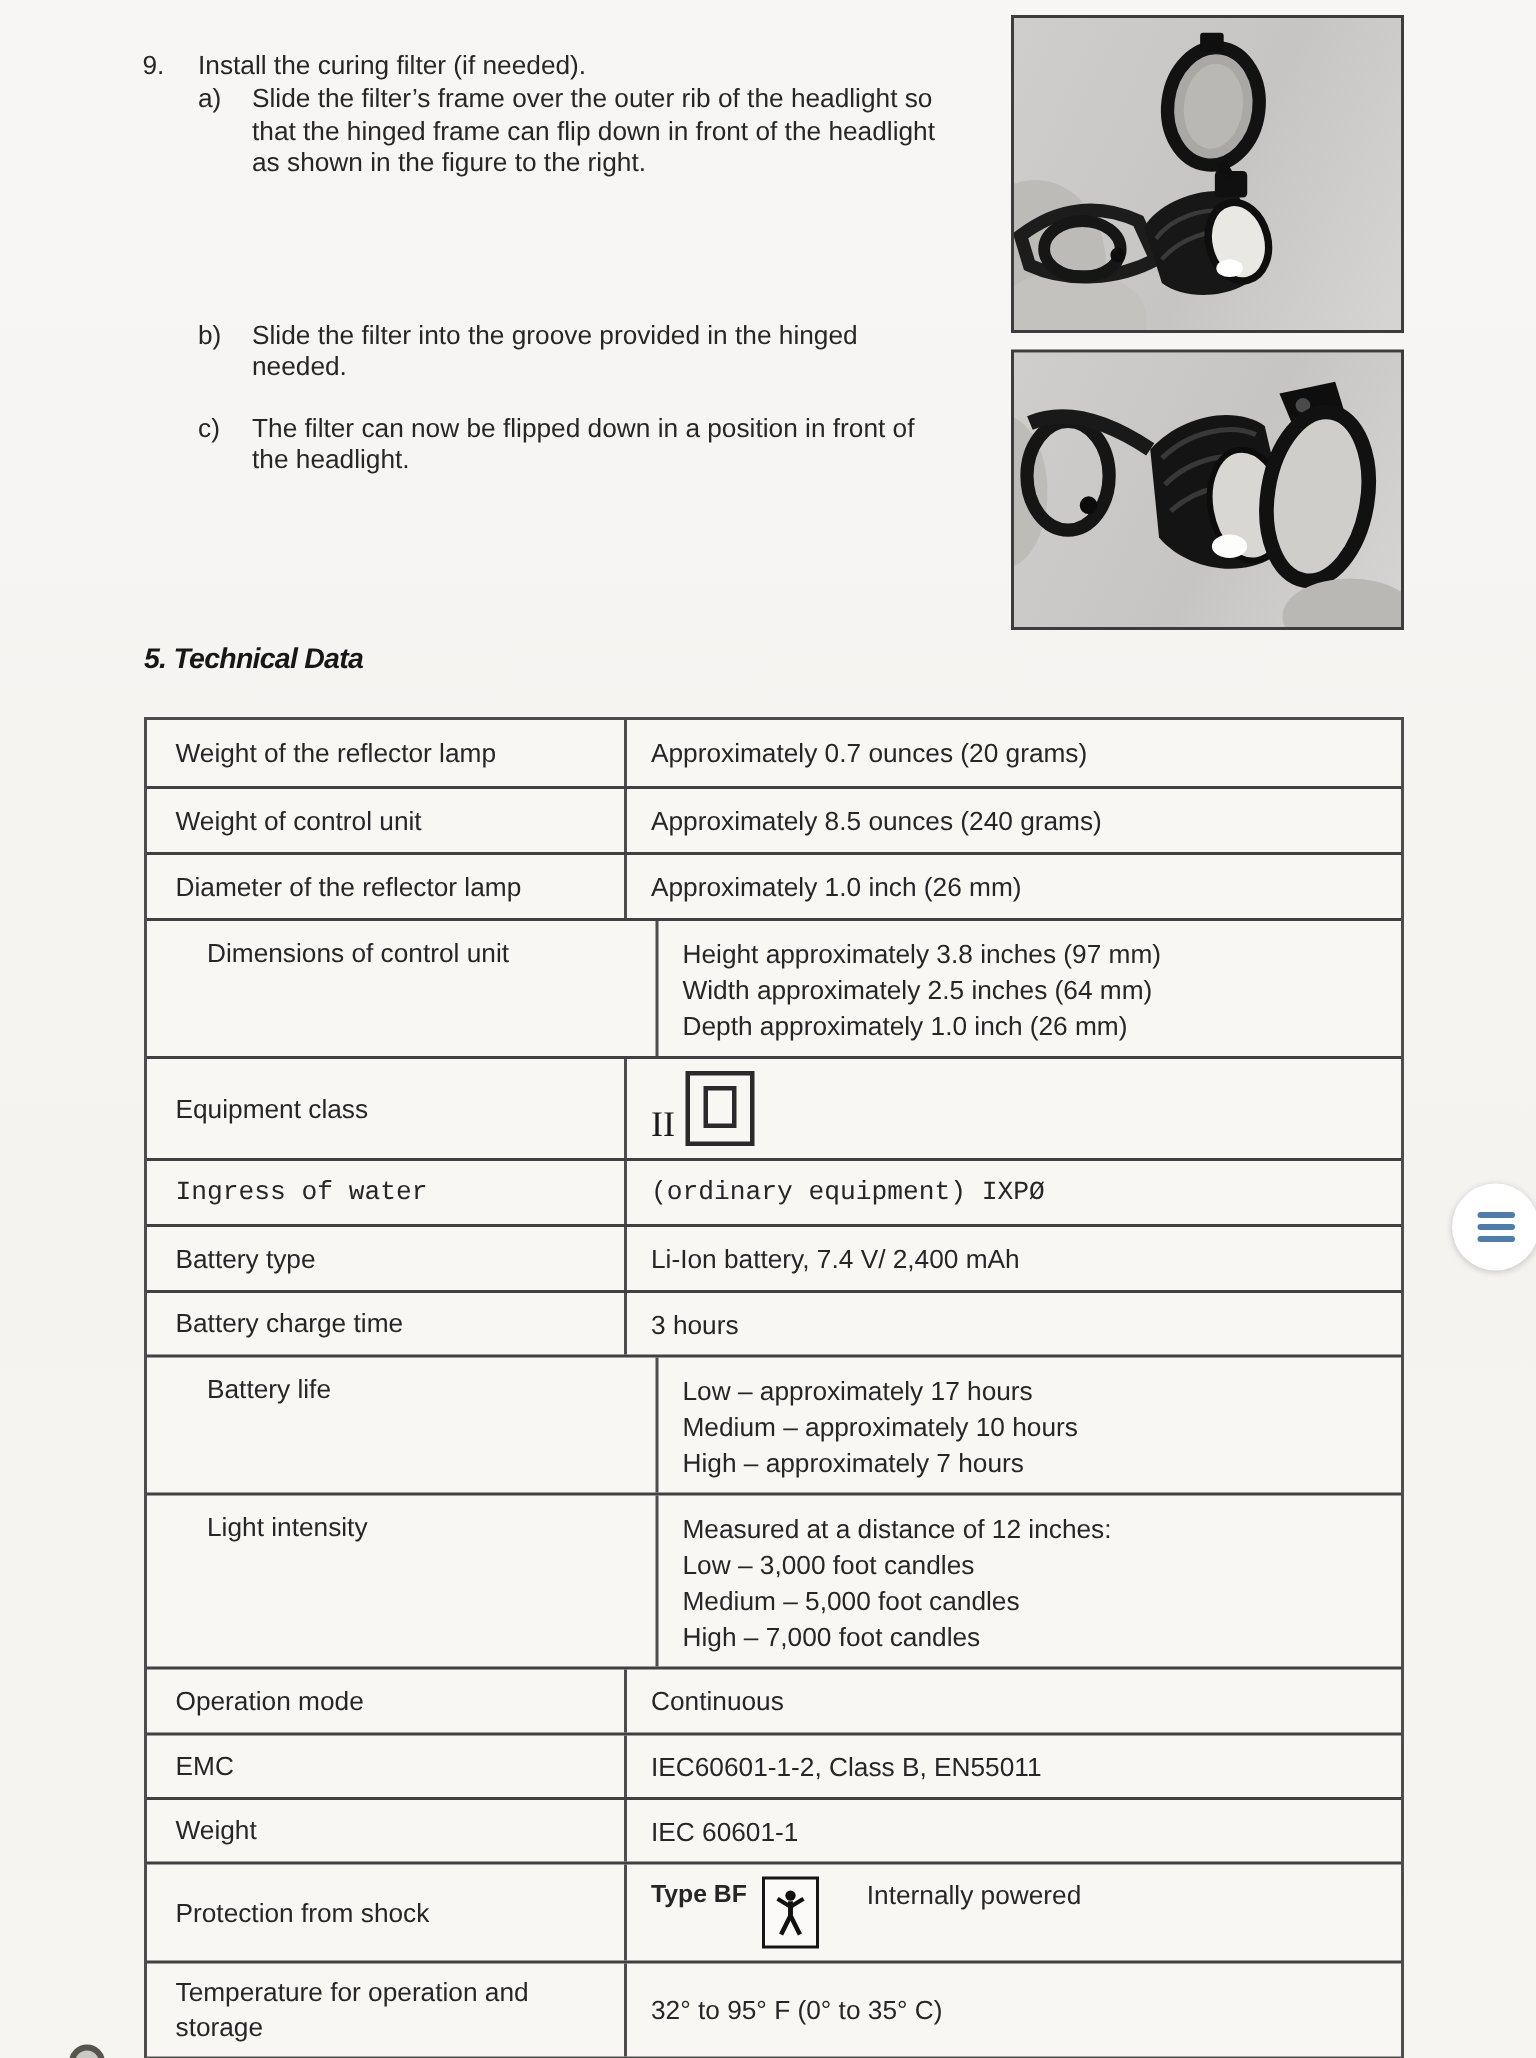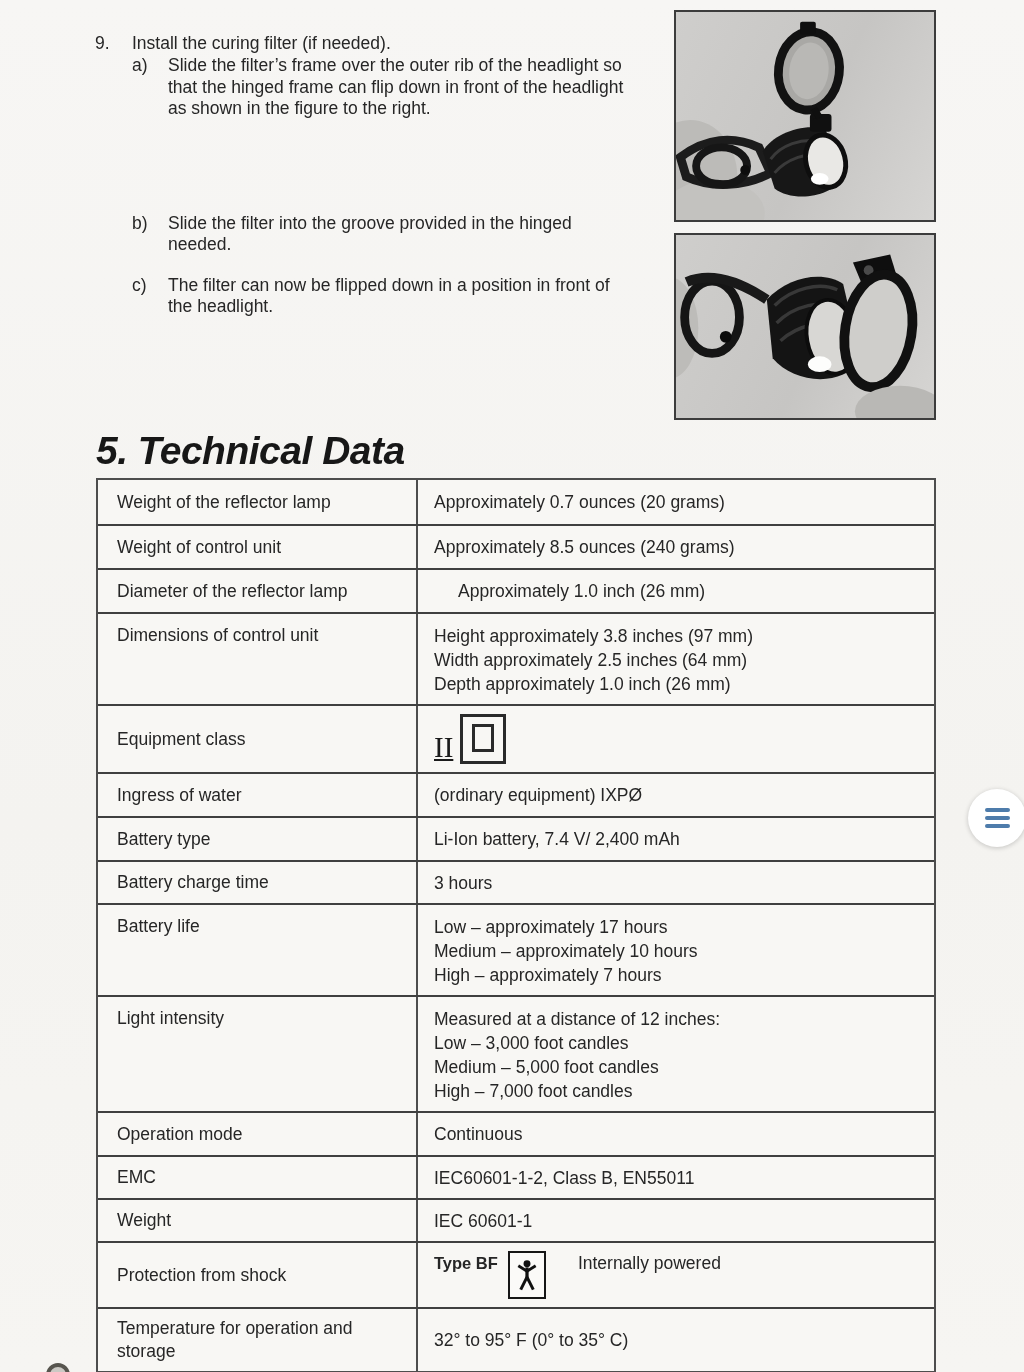--- a/index.html
+++ b/index.html
@@ -24,34 +24,34 @@
   .sub-label { width: 36px; flex: 0 0 36px; }
   .sub-text { width: 458px; }
 
   
   .photo { position: absolute; left: 674px; width: 262px; border: 2px solid #3c3c3c; background: linear-gradient(115deg, #cfcecc 0%, #c6c5c3 55%, #d6d5d3 100%); overflow: hidden; }
   .photo-1 { top: 10px; height: 212px; }
   .photo-2 { top: 233px; height: 187px; }
   .photo svg { display: block; width: 100%; height: 100%; }
 
   
-  .section-title { position: absolute; left: 96px; top: 429px; font-size: 39px; font-weight: bold; font-style: italic; letter-spacing: -0.5px; color: #171717; }
+  .section-title { position: absolute; left: 96px; top: 429px; font-size: 19px; font-weight: bold; font-style: italic; letter-spacing: -0.5px; color: #171717; }
 
   
   .ttable { position: absolute; left: 96px; top: 478px; width: 840px; border: 2px solid #4d4d4d; background: #f8f7f4; }
   .trow { display: flex; border-top: 2px solid #404040; }
   .trow:first-child { border-top: none; }
   .tlabel { width: 320px; flex: 0 0 320px; border-right: 2px solid #4d4d4d; padding: 8px 14px 8px 19px; display: flex; align-items: center; font-size: 17.5px; line-height: 23px; }
   .tvalue { flex: 1; padding: 8px 26px 8px 16px; display: flex; flex-direction: column; justify-content: center; font-size: 17.5px; line-height: 24px; }
-  .trow.multi .tlabel { align-items: flex-start; padding-top: 10px; }
+  .trow.multi .tlabel { align-items: flex-start; padding-top: 10px; margin-left: 21px; }
   .trow.multi .tvalue { justify-content: flex-start; padding-top: 10px; }
 
   
   .class2 { display: flex; align-items: flex-end; gap: 7px; }
-  .class2-num { font-family: "Liberation Serif", serif; font-size: 29px; line-height: 1; padding-bottom: 2px; color: #1b1b1b; text-decoration: underline; }
+  .class2-num { font-family: "Liberation Serif", serif; font-size: 24px; line-height: 1; padding-bottom: 2px; color: #1b1b1b; }
   .sq-outer { display: block; width: 46px; height: 50px; border: 3px solid #2a2a2a; position: relative; }
   .sq-inner { display: block; position: absolute; left: 9px; top: 7px; width: 22px; height: 28px; border: 3px solid #2a2a2a; }
 
   
   .bf-wrap { display: flex; align-items: flex-start; }
   .bf-label { font-weight: bold; font-size: 16.5px; }
   .bf-box { width: 38px; height: 48px; border: 2.5px solid #161616; margin-left: 10px; display: flex; align-items: center; justify-content: center; background: #fbfaf8; }
   .bf-suffix { margin-left: 32px; }
 
   
@@ -131,21 +131,21 @@
         <div class="tvalue">
           <div class="vline">Approximately 0.7 ounces (20 grams)</div>
         </div>
       </div>
       <div class="trow" style="min-height: 44px;">
         <div class="tlabel">Weight of control unit</div>
         <div class="tvalue">
           <div class="vline">Approximately 8.5 ounces (240 grams)</div>
         </div>
       </div>
-      <div class="trow" style="min-height: 44px; gap: 24px;">
+      <div class="trow" style="min-height: 44px;">
         <div class="tlabel">Diameter of the reflector lamp</div>
         <div class="tvalue">
           <div class="vline">Approximately 1.0 inch (26 mm)</div>
         </div>
       </div>
       <div class="trow multi" style="min-height: 90px;">
         <div class="tlabel">Dimensions of control unit</div>
         <div class="tvalue">
           <div class="vline">Height approximately 3.8 inches (97 mm)</div>
           <div class="vline">Width approximately 2.5 inches (64 mm)</div>
@@ -156,21 +156,21 @@
         <div class="tlabel">Equipment class</div>
         <div class="tvalue">
           <div class="class2">
             <span class="class2-num">II</span>
             <span class="sq-outer">
               <span class="sq-inner"></span>
             </span>
           </div>
         </div>
       </div>
-      <div class="trow" style="min-height: 44px;">
+      <div class="trow" style="min-height: 44px; font-family: Liberation Mono, monospace;">
         <div class="tlabel">Ingress of water</div>
         <div class="tvalue">
           <div class="vline">(ordinary equipment) IXPØ</div>
         </div>
       </div>
       <div class="trow" style="min-height: 44px;">
         <div class="tlabel">Battery type</div>
         <div class="tvalue">
           <div class="vline">Li-Ion battery, 7.4 V/ 2,400 mAh</div>
         </div>

